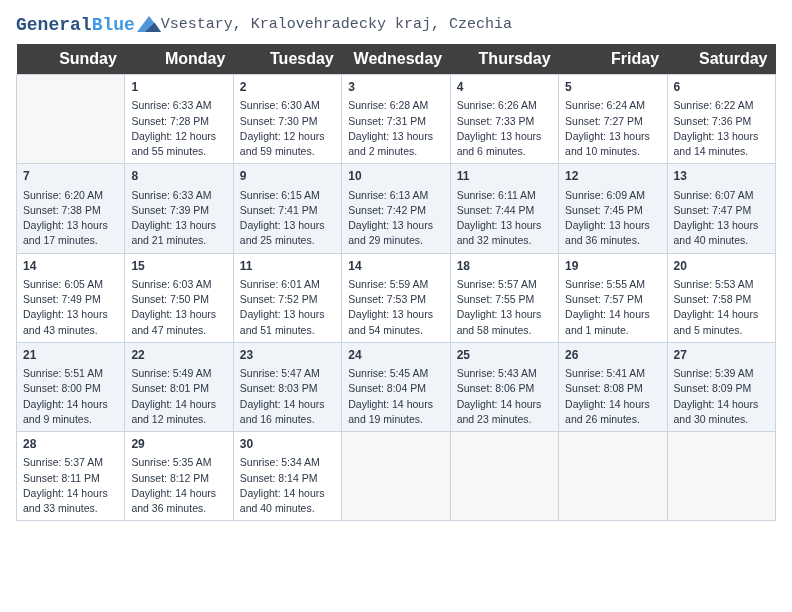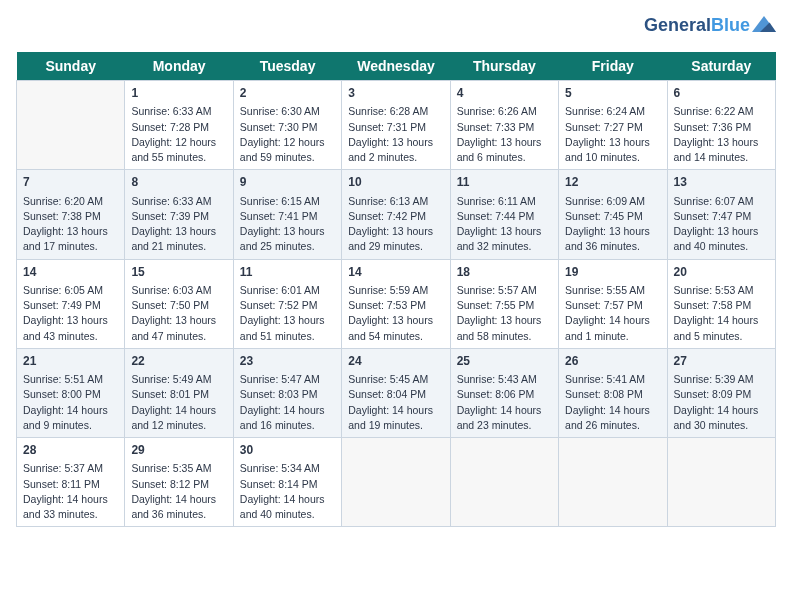--- a/index.html
+++ b/index.html
@@ -5,23 +5,24 @@
     * { box-sizing: border-box; margin: 0; padding: 0; }
     body {
       font-family: Arial, Helvetica, sans-serif;
       background: #fff;
       width: 792px;
       min-height: 612px;
       padding: 16px;
     }
     .header-area {
       display: flex;
-      justify-content: flex-end;
+      justify-content: flex-start;
       align-items: flex-start;
-      margin-bottom: 16px;
+      margin-bottom: 8px;
+      font-family: Liberation Mono, monospace;
     }
     .logo {
       display: flex;
       align-items: center;
     }
     .logo-text {
       font-size: 18px;
       font-weight: bold;
       color: #2c5282;
       line-height: 1.1;
@@ -45,25 +46,25 @@
     .location-title {
       font-size: 15px;
       color: #4a5568;
     }
     table {
       width: 100%;
       border-collapse: collapse;
       font-size: 11px;
     }
     thead tr th {
-      background-color: #0f766e;
+      background-color: #404040;
       color: #fff;
-      text-align: center;
+      text-align: right;
       padding: 6px 8px;
-      font-size: 14px;
+      font-size: 16px;
       font-weight: bold;
     }
     tbody tr td {
       border: 1px solid #cbd5e0;
       vertical-align: top;
       padding: 4px 6px;
       width: 14.28%;
       height: 80px;
       color: #2d3748;
       font-size: 10.5px;
@@ -93,20 +94,21 @@
       <div style="display:flex;align-items:center;">
         <span class="logo-text">General<span>Blue</span></span>
         <svg class="logo-icon" viewBox="0 0 30 25">
           <polygon points="0,20 15,0 30,20" fill="#3182ce" opacity="0.85"></polygon>
           <polygon points="10,20 22,8 30,20" fill="#2c5282" opacity="0.9"></polygon>
         </svg>
       </div>
     </div>
   </div>
   <div class="title-area">
+    <div class="location-title">Vsestary, Kralovehradecky kraj, Czechia</div>
   </div>
 </div>
 
 <table>
   <thead>
     <tr>
     <th>Sunday</th>
         <th>Monday</th>
         <th>Tuesday</th>
         <th>Wednesday</th>

